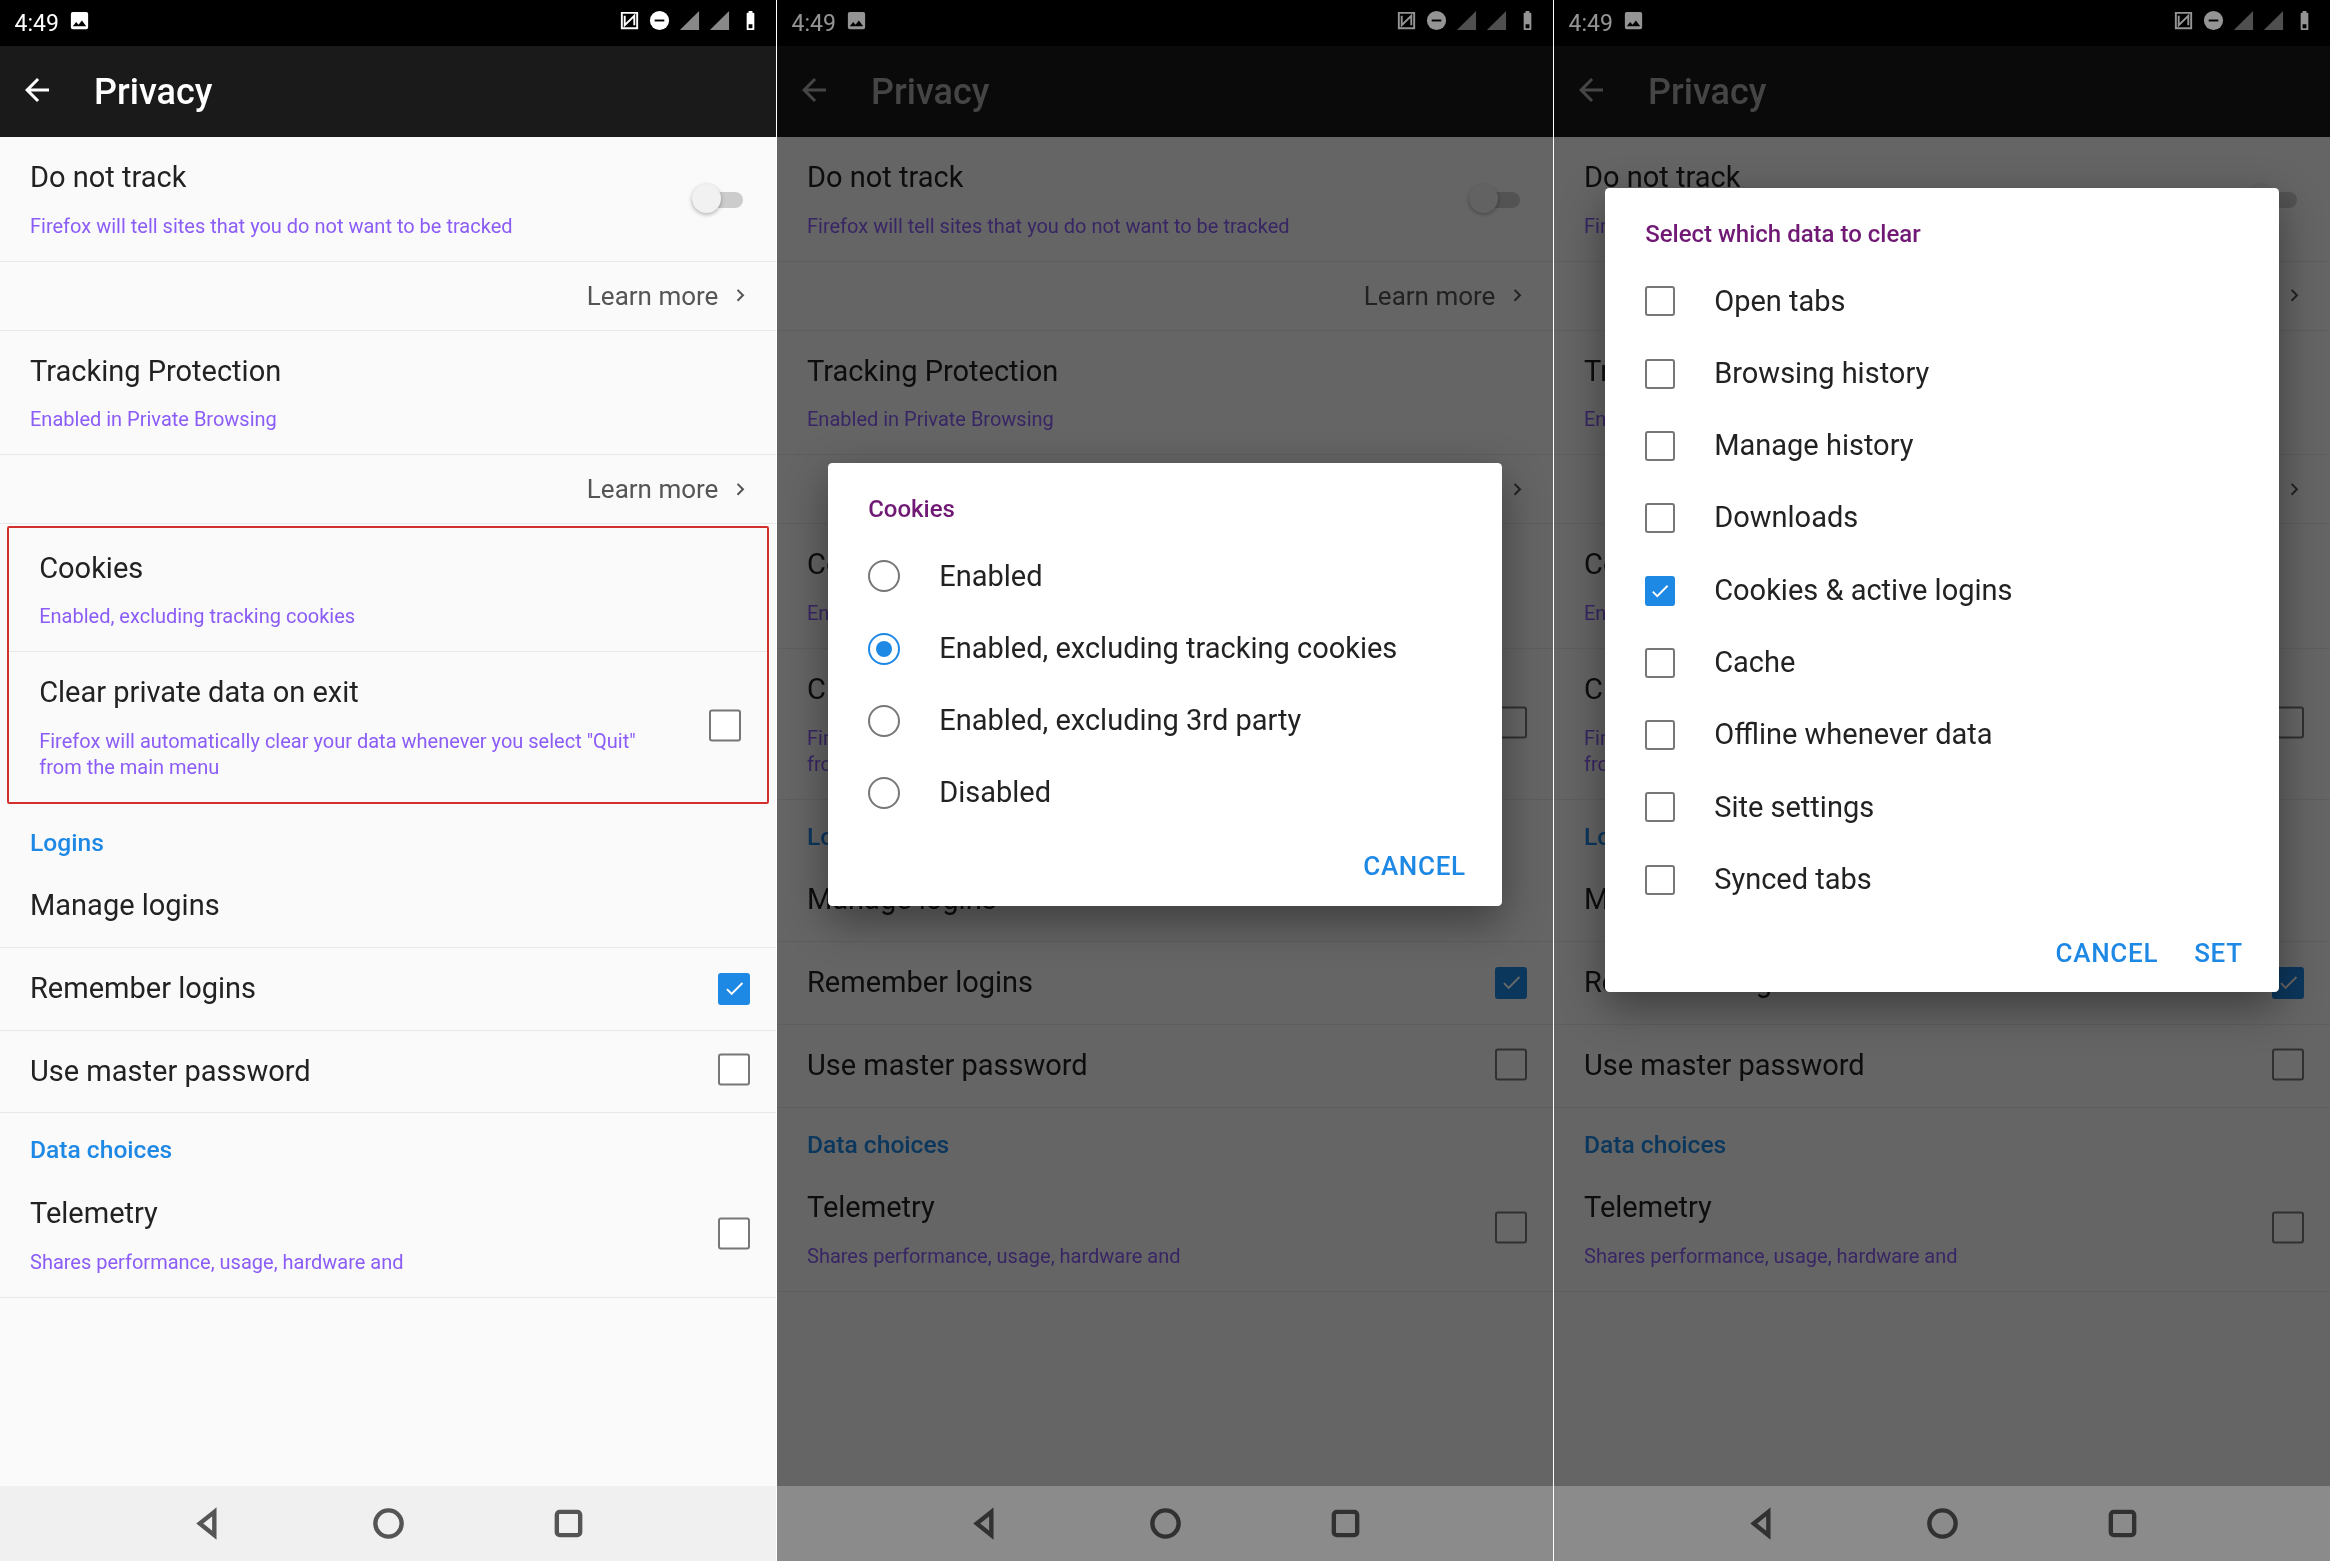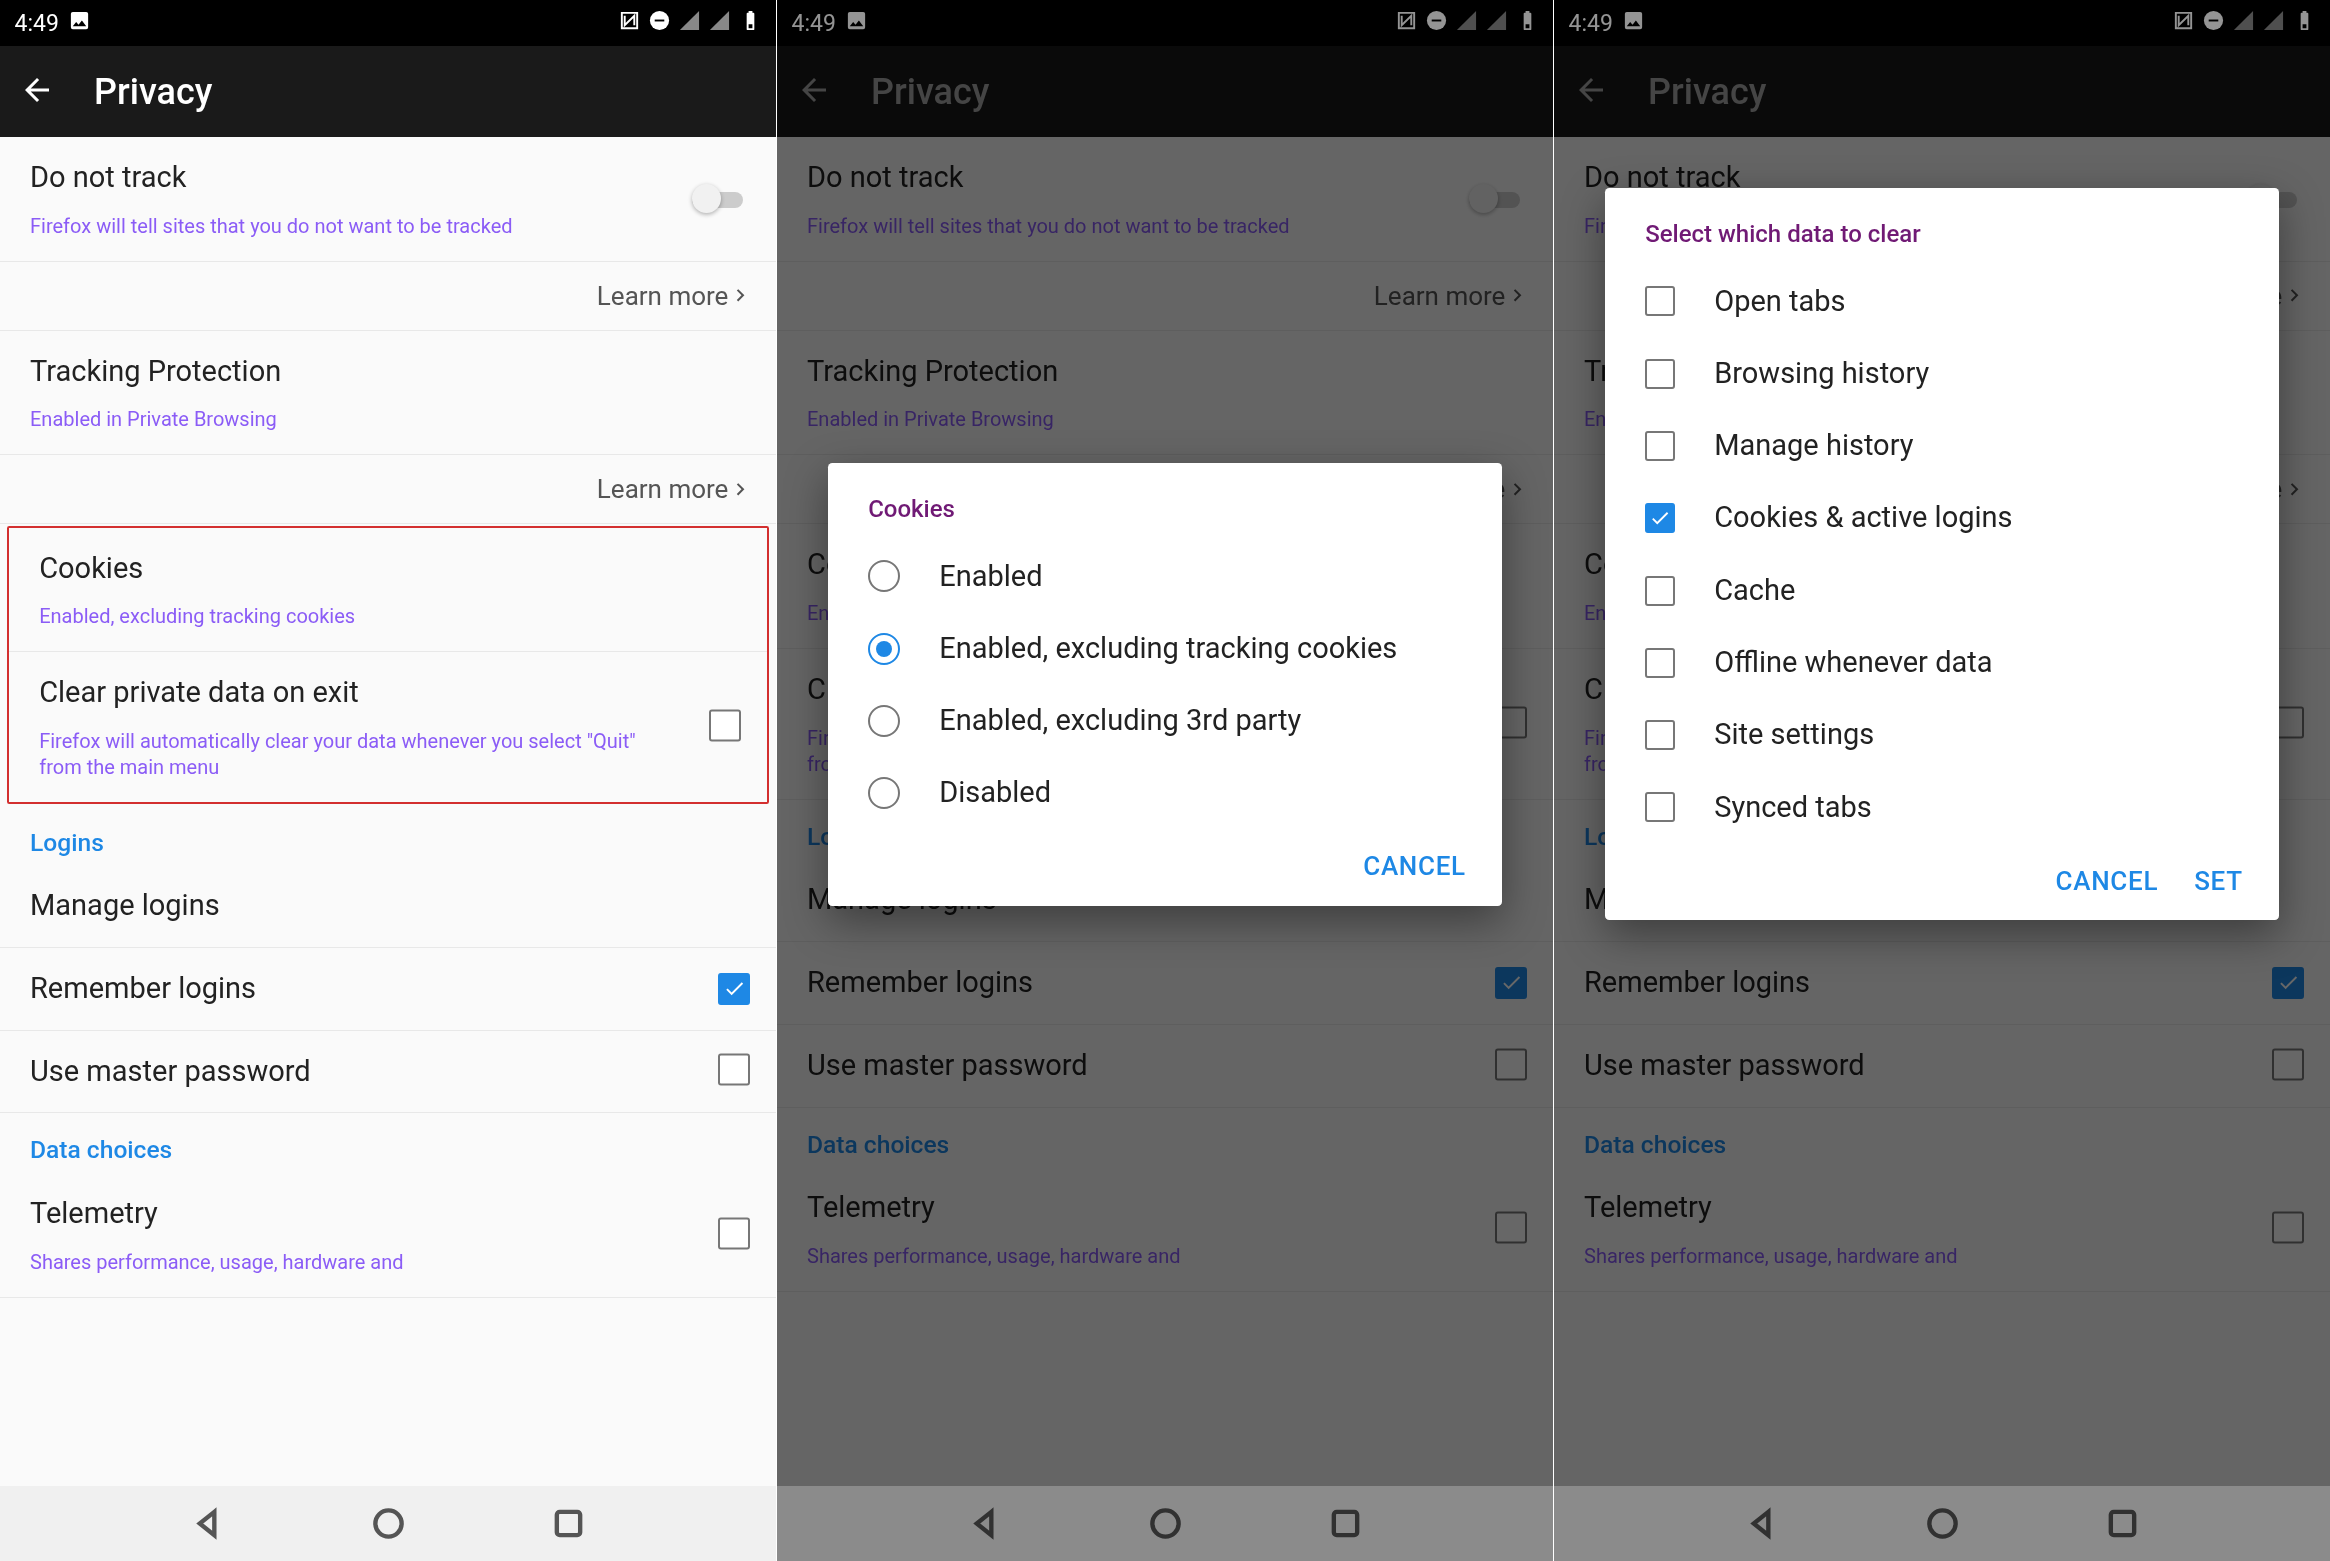--- a/index.html
+++ b/index.html
@@ -19,21 +19,21 @@
   .appbar .title { color: #fff; font-size: 36px; font-weight: 500; }
   .dimmed .appbar .title { color: #aaa; }
   .dimmed .appbar svg { fill: #aaa; }
   
   .content { flex: 1; overflow: hidden; background: #fafafa; }
   .row { padding: 22px 30px; border-bottom: 0.7px solid #e8e8e8; background: #fafafa; }
   .row .title { font-size: 29px; color: #222; line-height: 1.3; }
   .row .sub { font-size: 20px; color: #8b5cf6; margin-top: 16px; line-height: 1.3; padding-right: 80px; }
   .row.withcontrol { position: relative; }
   .row.withcontrol .control { position: absolute; right: 26px; top: 50%; transform: translateY(-50%); }
-  .learnmore { display: flex; justify-content: flex-end; align-items: center; padding: 19px 23px; border-bottom: 0.7px solid #e8e8e8; font-size: 26px; color: #555; }
+  .learnmore { display: flex; justify-content: flex-end; align-items: center; padding: 19px 23px; border-bottom: 0.7px solid #e8e8e8; gap: 10px; font-size: 26px; color: #555; }
   .learnmore svg { width: 24.6px; height: 24.6px; fill: #555; }
   .sectionheader { padding: 22px 30px 8.7px; font-size: 24.6px; color: #1e88e5; font-weight: 500; }
   .highlight { border: 2.9px solid #d32f2f; border-radius: 2.2px; margin: 1.4px 7.2px; }
   .highlight .row { border-bottom: 0.7px solid #e8e8e8; }
   .highlight .row:last-child { border-bottom: none; }
   
   .switch { width: 58px; height: 32px; position: relative; }
   .switch .track { position: absolute; top: 8.7px; left: 0; width: 51px; height: 16px; border-radius: 8px; background: #ccc; }
   .switch .thumb { position: absolute; top: 1.4px; left: 0; width: 29px; height: 29px; border-radius: 50%; background: #f1f1f1; box-shadow: 0 1.4px 4.3px rgba(0,0,0,0.3); }
   
@@ -404,20 +404,24 @@
           </div>
           <div class="dopt">
             <div class="cb2"></div>
             <div class="olabel">Browsing history</div>
           </div>
           <div class="dopt">
             <div class="cb2"></div>
             <div class="olabel">Manage history</div>
           </div>
           <div class="dopt">
+            <div class="cb2"></div>
+            <div class="olabel">Downloads</div>
+          </div>
+          <div class="dopt">
             <div class="cb2 checked">
               <svg viewBox="0 0 24 24">
                 <path d="M9 16.17L4.83 12 3.41 13.41 9 19l12-12-1.41-1.41z"></path>
               </svg>
             </div>
             <div class="olabel">Cookies &amp; active logins</div>
           </div>
           <div class="dopt">
             <div class="cb2"></div>
             <div class="olabel">Cache</div>

